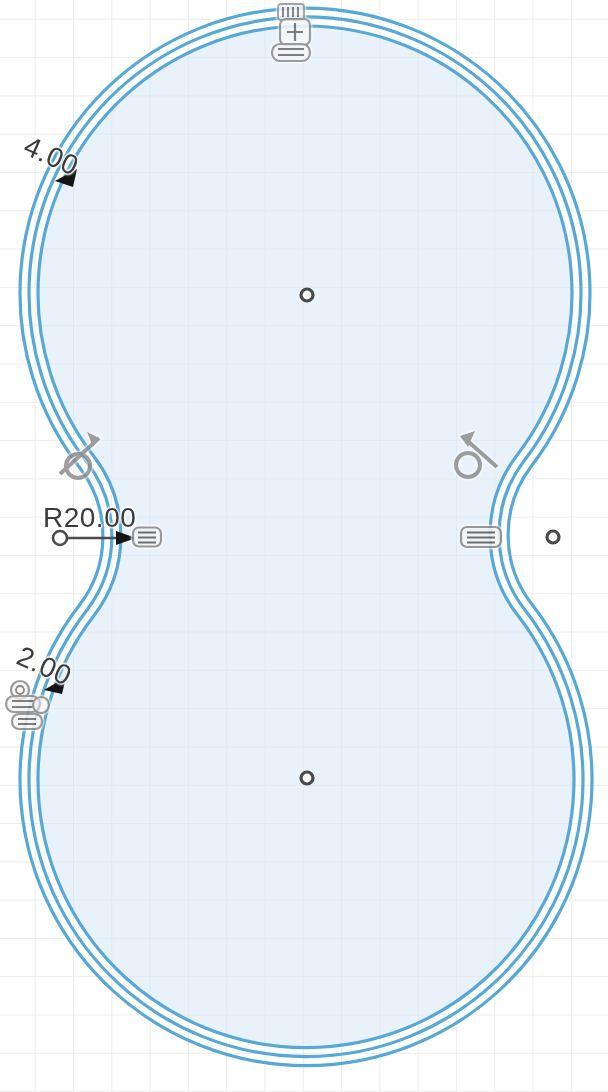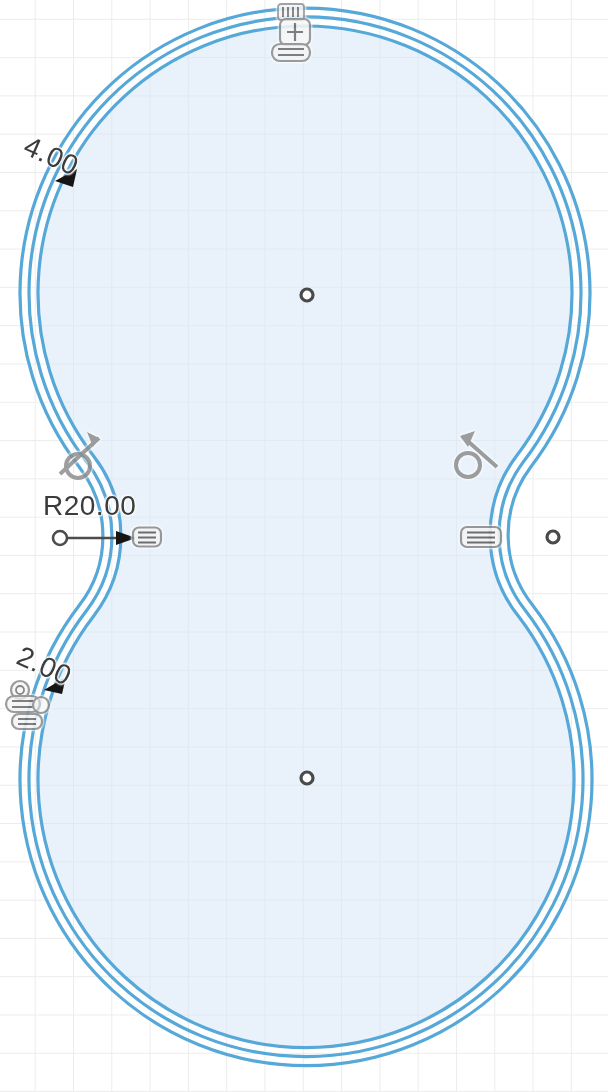--- a/index.html
+++ b/index.html
@@ -89,17 +89,17 @@
     <g>
       <polygon points="55,181 77,169 73,187" fill="#151515"></polygon>
     </g>
     <g>
       <polygon points="44,690 66,677 62,694" fill="#151515"></polygon>
     </g>
   </svg>
 
   <div class="dim-label rot" style="left:31px;top:132px;">4.00</div>
 
-  <div class="dim-label" style="left:43px;top:492px;">R20.00</div>
+  <div class="dim-label" style="left:43px;top:504px;">R20.00</div>
 
   <div class="dim-label rot" style="left:24px;top:642px;">2.00</div>
 
 </div>
 
 </body></html>

